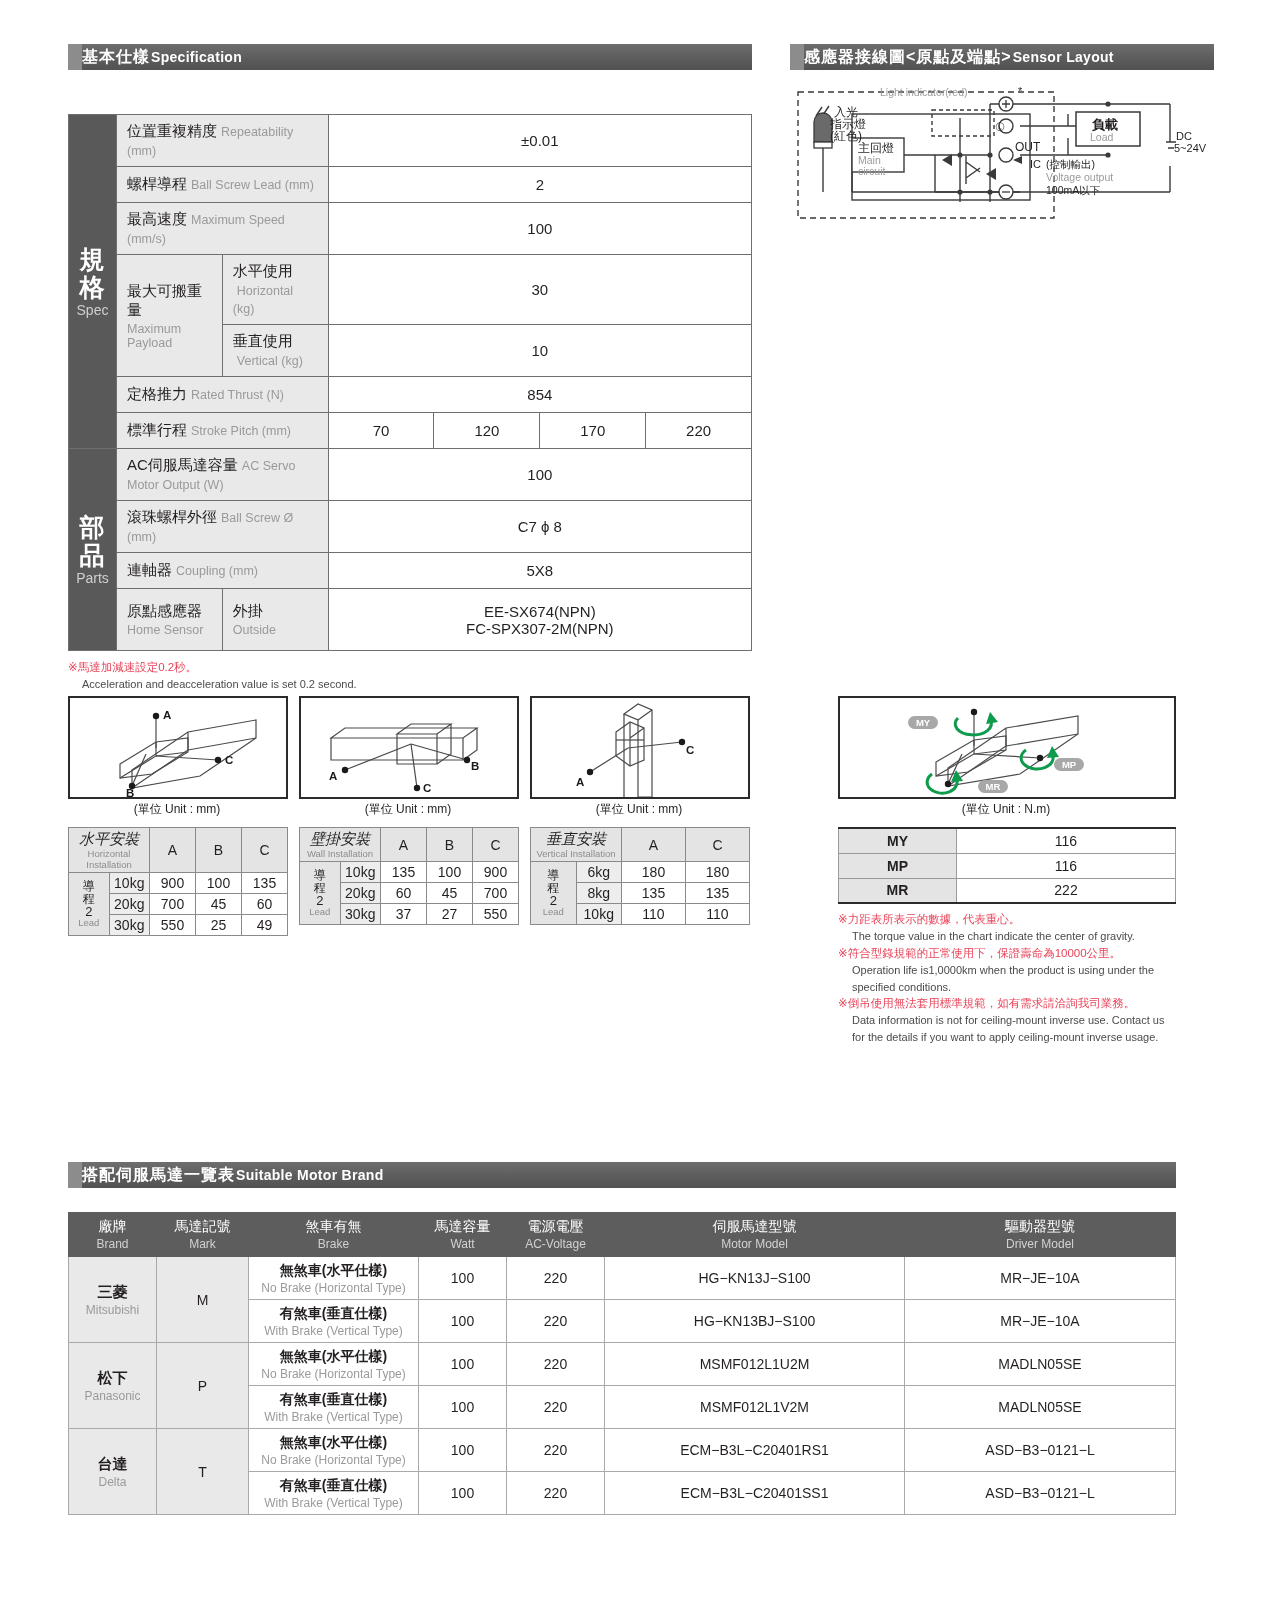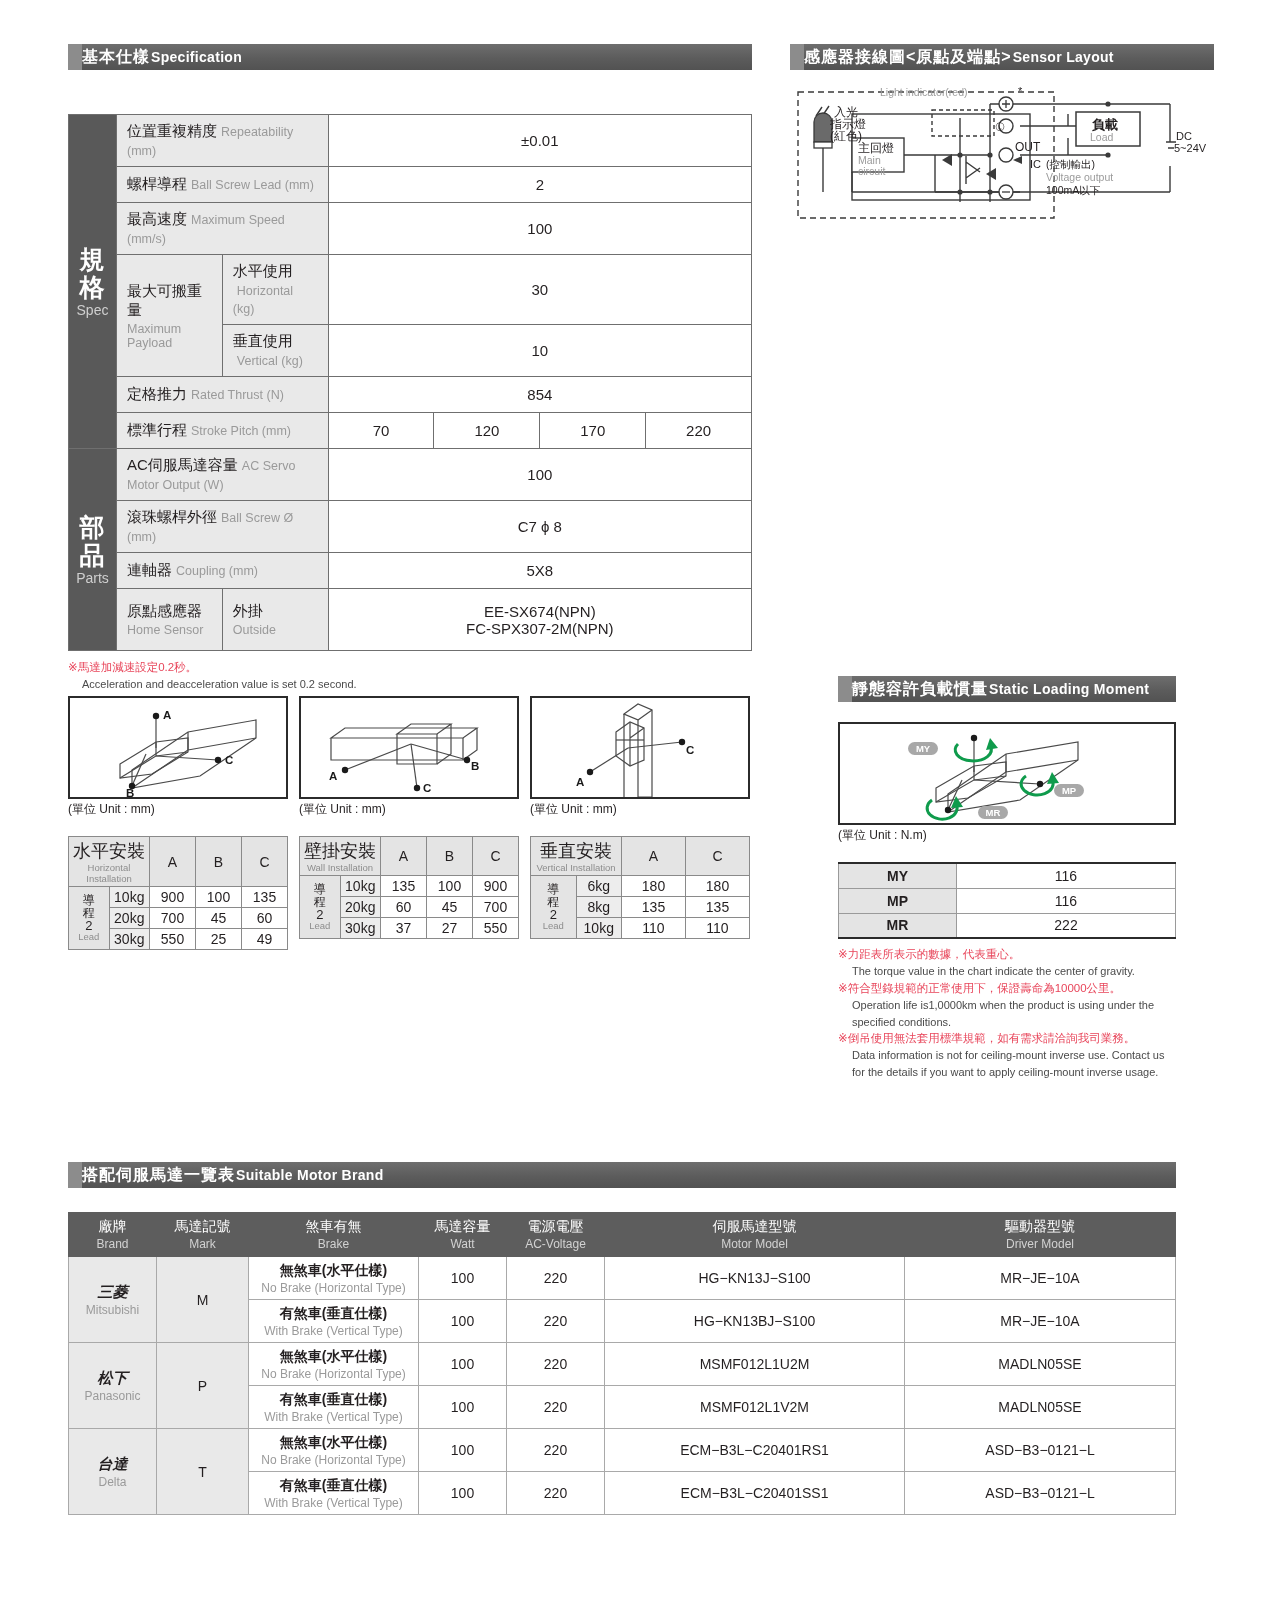--- a/index.html
+++ b/index.html
@@ -52,26 +52,26 @@
 
   
   .note-red { color:#e8455a; font-size:11.5px; line-height:1.5; }
   .note-gray { color:#4a4a4a; font-size:11px; line-height:1.5; padding-left:14px; }
 
   
   #oh-wrap { position:absolute; left:68px; top:676px; width:684px; }
   .oh-cols { display:flex; gap:11px; margin-top:20px; }
   .oh-col { width:220px; }
   .oh-pic { border:2px solid #2b2b2b; height:103px; background:#fff; position:relative; }
-  .oh-unit { text-align:left; font-size:12px; padding:2px 2px 18px 0; }
+  .oh-unit { text-align:center; font-size:12px; padding:2px 2px 9px 0; }
   .oh-unit .u-zh { color:#231f20; }
   table.oh { border-collapse:collapse; width:100%; table-layout:fixed; }
   table.oh td, table.oh th { border:1px solid #8a8a8a; font-weight:normal; }
   table.oh .hd-name { background:#e4e4e4; text-align:center; padding:2px 1px; }
-  table.oh .hd-name .zh { font-size:18px; display:block; color:#231f20; }
+  table.oh .hd-name .zh { font-size:15px; display:block; color:#231f20;font-style:italic; }
   table.oh .hd-name .en { font-size:9.5px; display:block; color:#8d8d8d; margin-top:-1px;}
   table.oh .hd-ax { background:#e4e4e4; text-align:center; font-size:14px; width:46px; }
   table.oh .lead {
     background:#e4e4e4; width:24px; text-align:center; vertical-align:middle;
     padding:0; line-height:1.02;
   }
   table.oh .lead .lz { font-size:12px; display:block; }
   table.oh .lead .ln { font-size:13px; display:block; }
   table.oh .lead .le { font-size:9.5px; display:block; color:#8d8d8d; }
   table.oh .kg { background:#ededed; text-align:center; font-size:14px; padding:2px 0; }
@@ -89,21 +89,21 @@
   #mb-wrap { position:absolute; left:68px; top:1162px; width:1108px; }
   table.mb { border-collapse:collapse; width:1108px; margin-top:24px; table-layout:fixed; }
   table.mb td, table.mb th { border:1px solid #a9a9a9; }
   table.mb thead th {
     background:#5d5d5d; color:#fff; font-weight:normal; padding:5px 2px; text-align:center;
     border-color:#5d5d5d;
   }
   table.mb thead th .zh { font-size:14px; display:block; }
   table.mb thead th .en { font-size:12px; display:block; color:#d2d2d2; margin-top:1px; }
   td.brand { background:#e9e9e9; text-align:center; vertical-align:middle; }
-  td.brand .zh { font-size:15px; font-weight:bold; display:block;font-style:italic; }
+  td.brand .zh { font-size:15px; font-weight:bold; display:block; }
   td.brand .en { font-size:12px; color:#9a9a9a; display:block; margin-top:1px; }
   td.mark { background:#e9e9e9; text-align:center; vertical-align:middle; font-size:14px; }
   td.brake { background:#fff; text-align:center; padding:4px 10px; }
   td.brake .zh { font-size:14px; font-weight:bold; display:block; }
   td.brake .en { font-size:12px; color:#9a9a9a; display:block; margin-top:1px; }
   td.mcell { background:#fff; text-align:center; font-size:14px; height:43px; }
   .tbl-top-rule { border-top:2px solid #2b2b2b !important; }
   .tbl-bot-rule { border-bottom:2px solid #2b2b2b !important; }
 </style>
 </head>
@@ -503,27 +503,20 @@
             <td class="num">110</td>
             <td class="num">110</td>
           </tr>
         </tbody>
           </table>
       </div>
     </div>
   </div>
 
   <div id="sm-wrap">
-    <div class="sec-head">
-      <div class="cap"></div>
-      <div class="bar">
-        <span class="zh">靜態容許負載慣量</span>
-        <span class="en">Static Loading Moment</span>
-      </div>
-    </div>
 
     <div id="sm-pic">
       <svg width="334" height="99" viewBox="0 0 334 99">
         <g fill="none" stroke="#4a4a4a" stroke-width="1.2">
           <path d="M108 70 L166 30 L238 18 L238 36 L180 76 L108 88 Z"></path>
           <path d="M166 30 L166 48 L108 88 M166 48 L238 36"></path>
           <path d="M96 64 L134 42 L166 38 L166 52 L128 74 L96 78 Z"></path>
           <path d="M134 42 L134 56 L96 78 M134 56 L166 52"></path>
           <path d="M134 48 V14"></path>
           <path d="M134 56 L200 60"></path>

